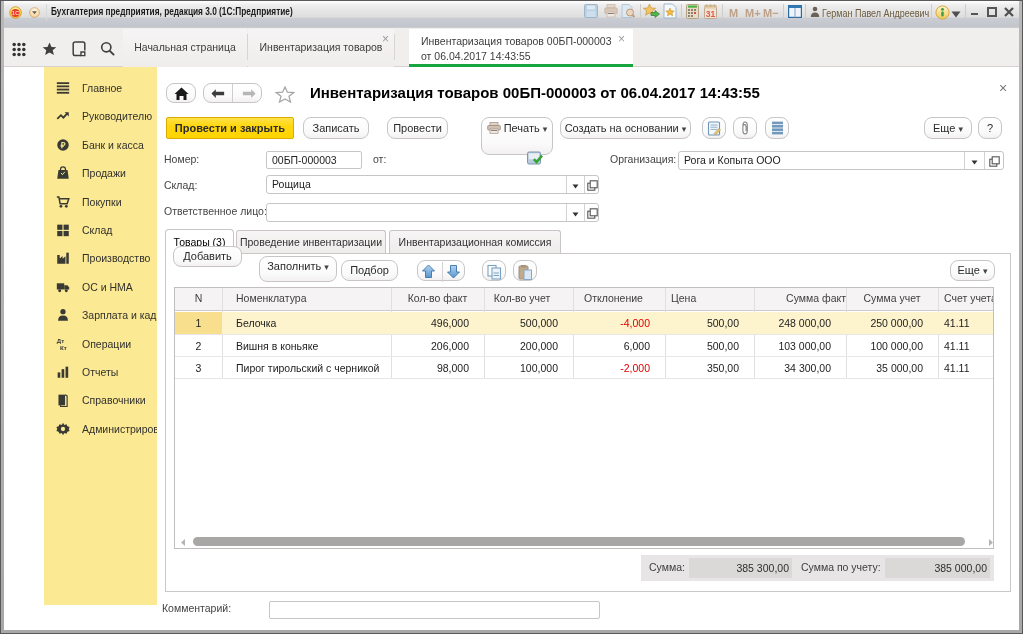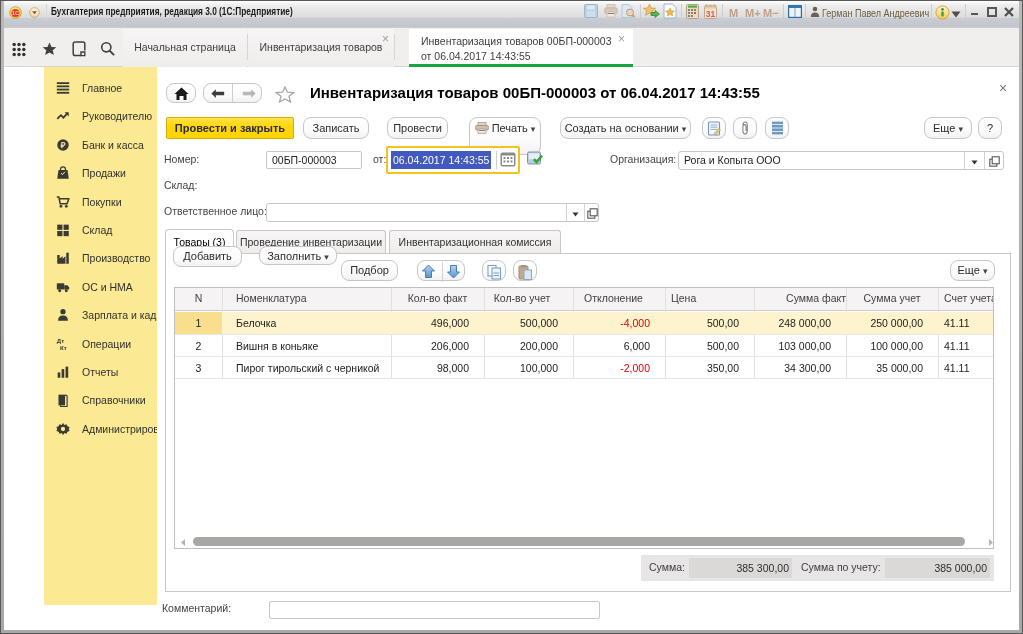--- a/index.html
+++ b/index.html
@@ -285,21 +285,21 @@
       </svg>
     <svg class="abs" style="left:118px;top:19px" width="20" height="17" viewBox="0 0 20 17">
       <path d="M10 1 L12.4 6.2 L18.8 6.6 L14 10.3 L15.5 16 L10 12.9 L4.5 16 L6 10.3 L1.2 6.6 L7.6 6.2 Z" fill="none" stroke="#a8a5a5" stroke-width="1.3"></path>
     </svg>
     <div class="abs" style="left:153px;top:17px;font-size:15px;font-weight:bold;color:#000;white-space:nowrap">Инвентаризация товаров 00БП-000003 от 06.04.2017 14:43:55</div>
     <div class="abs" style="left:842px;top:13px;font-size:14px;color:#777">×</div>
 
     <div class="btn" style="left:9px;top:50px;width:128px;height:22px;background:linear-gradient(#ffe24a,#ffd70f 40%,#ffd400);border-color:#dcab00;font-weight:bold;line-height:20px;border-radius:2px">Провести и закрыть</div>
     <div class="btn" style="left:146px;top:50px;width:66px;height:22px;line-height:20px">Записать</div>
     <div class="btn" style="left:230px;top:50px;width:61px;height:22px;line-height:20px">Провести</div>
-    <div class="btn" style="left:312px;top:50px;width:72px;height:38px;line-height:20px">
+    <div class="btn" style="left:324px;top:50px;width:72px;height:38px;line-height:20px">
       <svg width="14" height="12" viewBox="0 0 14 12" style="vertical-align:-2px">
           <rect x="3" y="0.5" width="8" height="3" fill="#e0d4c8" stroke="#a89a8a" stroke-width="0.8"></rect>
           <rect x="0.7" y="3.5" width="12.6" height="4.5" rx="0.8" fill="#cfc0b2" stroke="#9a8c7c" stroke-width="0.8"></rect>
           <rect x="3" y="7" width="8" height="4.3" fill="#f2ede8" stroke="#a89a8a" stroke-width="0.8"></rect>
           <rect x="4" y="8" width="6" height="1" fill="#8c8075"></rect>
         </svg>
       Печать <span style="font-size:9px;color:#444">▾</span></div>
     <div class="btn" style="left:403px;top:50px;width:131px;height:22px;line-height:20px">Создать на основании <span style="font-size:9px;color:#444">▾</span></div>
     <div class="btn" style="left:545px;top:50px;width:24px;height:22px">
       <svg width="14" height="15" viewBox="0 0 14 15" style="margin-top:3px">
@@ -326,70 +326,60 @@
             <rect x="1" y="10.8" width="11" height="2.6"></rect>
           </g>
         </svg>
     </div>
     <div class="btn" style="left:767px;top:50px;width:48px;height:22px;line-height:20px">Еще <span style="font-size:9px;color:#444">▾</span></div>
     <div class="btn" style="left:821px;top:50px;width:24px;height:22px;line-height:20px">?</div>
 
     <div class="lbl" style="left:7px;top:86px">Номер:</div>
     <div class="inp" style="left:109px;top:84px;width:96px;height:18px;line-height:16px;padding-left:5px">00БП-000003</div>
     <div class="lbl" style="left:216px;top:86px">от:</div>
-    <div class="abs" style="left:229px;top:79px;width:134px;height:28px;border:2px solid #f2c31d;border-radius:2px;background:#fff">
-      <div class="abs" style="left:3px;top:3px;width:100px;height:18px;background:#4259bf;color:#fff;font-size:10.5px;line-height:18px;padding-left:2px;white-space:nowrap">06.04.2017 14:43:55</div>
-      <div class="abs" style="left:108px;top:3px;width:1px;height:18px;background:#d0cdcd"></div>
-      <svg class="abs" style="left:112px;top:4px" width="16" height="15" viewBox="0 0 16 15">
-          <rect x="0.5" y="0.5" width="15" height="14" rx="2" fill="#8a8a8a"></rect>
-          <rect x="2" y="3.5" width="12" height="9.5" fill="#fff"></rect>
-          <g fill="#8a8a8a">
-            <rect x="3.5" y="5" width="2" height="2"></rect>
-            <rect x="7" y="5" width="2" height="2"></rect>
-            <rect x="10.5" y="5" width="2" height="2"></rect>
-            <rect x="3.5" y="8.5" width="2" height="2"></rect>
-            <rect x="7" y="8.5" width="2" height="2"></rect>
-            <rect x="10.5" y="8.5" width="2" height="2"></rect>
-          </g>
-        </svg>
-    </div>
     <svg class="abs" style="left:370px;top:84px" width="17" height="17" viewBox="0 0 17 17">
       <rect x="0.5" y="1" width="13" height="12" rx="1.5" fill="#b8cbdd" stroke="#7a97b0"></rect>
       <rect x="1.8" y="2.3" width="10.4" height="6" fill="#e8eef4"></rect>
       <path d="M6 9 L9.5 13 L16 5.5 L14 3.8 L9.5 9.2 L7.8 7.3 Z" fill="#35a435"></path>
     </svg>
     <div class="lbl" style="left:453px;top:86px">Организация:</div>
     <div class="inp" style="left:521px;top:84px;width:326px;height:19px;border-radius:3px;line-height:17px;padding-left:5px">Рога и Копыта ООО<div class="abs" style="left:285px;top:0;width:1px;height:17px;background:#d4d1d1"></div><div class="abs" style="left:305px;top:0;width:1px;height:17px;background:#d4d1d1"></div><svg class="abs" style="left:292px;top:8px" width="7" height="5" viewBox="0 0 7 5">
           <path d="M0.5 0.5 L6.5 0.5 L3.5 4.5 Z" fill="#333"></path>
         </svg><svg class="abs" style="left:310px;top:3.5px" width="11" height="11" viewBox="0 0 11 11">
           <rect x="0.8" y="3.2" width="7" height="7" fill="none" stroke="#555" stroke-width="1.1"></rect>
           <rect x="3.2" y="0.8" width="7" height="7" fill="#fff" stroke="#555" stroke-width="1.1"></rect>
         </svg></div>
     <div class="lbl" style="left:7px;top:112px">Склад:</div>
+    <div class="inp" style="left:109px;top:108px;width:333px;height:19px;border-radius:3px;line-height:17px;padding-left:5px">Рощица<div class="abs" style="left:299px;top:0;width:1px;height:17px;background:#d4d1d1"></div><div class="abs" style="left:317px;top:0;width:1px;height:17px;background:#d4d1d1"></div><svg class="abs" style="left:305px;top:8px" width="7" height="5" viewBox="0 0 7 5">
+          <path d="M0.5 0.5 L6.5 0.5 L3.5 4.5 Z" fill="#333"></path>
+        </svg><svg class="abs" style="left:320px;top:3.5px" width="11" height="11" viewBox="0 0 11 11">
+          <rect x="0.8" y="3.2" width="7" height="7" fill="none" stroke="#555" stroke-width="1.1"></rect>
+          <rect x="3.2" y="0.8" width="7" height="7" fill="#fff" stroke="#555" stroke-width="1.1"></rect>
+        </svg></div>
     <div class="lbl" style="left:7px;top:138px">Ответственное лицо:</div>
     <div class="inp" style="left:109px;top:136px;width:333px;height:19px;border-radius:3px;line-height:17px;padding-left:5px">
         <div class="abs" style="left:299px;top:0;width:1px;height:17px;background:#d4d1d1"></div>
         <div class="abs" style="left:317px;top:0;width:1px;height:17px;background:#d4d1d1"></div>
         <svg class="abs" style="left:305px;top:8px" width="7" height="5" viewBox="0 0 7 5">
           <path d="M0.5 0.5 L6.5 0.5 L3.5 4.5 Z" fill="#333"></path>
         </svg>
         <svg class="abs" style="left:320px;top:3.5px" width="11" height="11" viewBox="0 0 11 11">
           <rect x="0.8" y="3.2" width="7" height="7" fill="none" stroke="#555" stroke-width="1.1"></rect>
           <rect x="3.2" y="0.8" width="7" height="7" fill="#fff" stroke="#555" stroke-width="1.1"></rect>
         </svg>
       </div>
 
     <div class="abs" style="left:8px;top:162px;width:69px;height:25px;border:1px solid #c9c5c5;border-bottom:none;border-radius:4px 4px 0 0;background:#fff;font-size:10.5px;text-align:center;line-height:24px;white-space:nowrap;z-index:3">Товары (3)</div>
     <div class="abs" style="left:79px;top:163px;width:150px;height:24px;border:1px solid #c9c5c5;border-bottom:none;border-radius:3px 3px 0 0;background:linear-gradient(#f7f5f5,#eeebeb);font-size:10.5px;text-align:center;line-height:23px;white-space:nowrap;color:#333">Проведение инвентаризации</div>
     <div class="abs" style="left:232px;top:163px;width:172px;height:24px;border:1px solid #c9c5c5;border-bottom:none;border-radius:3px 3px 0 0;background:linear-gradient(#f7f5f5,#eeebeb);font-size:10.5px;text-align:center;line-height:23px;white-space:nowrap;color:#333">Инвентаризационная комиссия</div>
 
     <div class="abs" style="left:8px;top:186px;width:846px;height:339px;border:1px solid #cbc7c7;background:#fff;z-index:2"></div>
 
     <div class="btn" style="left:16px;top:179px;width:69px;height:21px;line-height:19px;z-index:3">Добавить</div>
-    <div class="btn" style="left:102px;top:179px;width:78px;height:19px;line-height:19px;z-index:3">Заполнить <span style="font-size:9px;color:#444">▾</span></div>
+    <div class="btn" style="left:102px;top:189px;width:78px;height:26px;line-height:19px;z-index:3">Заполнить <span style="font-size:9px;color:#444">▾</span></div>
     <div class="btn" style="left:184px;top:193px;width:57px;height:21px;line-height:19px;z-index:3">Подбор</div>
     <div class="btn" style="left:260px;top:193px;width:48px;height:21px;z-index:3">
       <svg width="15" height="15" viewBox="0 0 15 15" style="margin-top:3px">
           <path d="M7.5 1 L13.5 7 L10.5 7 L10.5 13.5 L4.5 13.5 L4.5 7 L1.5 7 Z" fill="url(#aup)" stroke="#3c72a8" stroke-width="0.9"></path>
           <defs>
             <linearGradient id="aup" x1="0" y1="0" x2="0" y2="1">
               <stop offset="0" stop-color="#b4d4ee"></stop>
               <stop offset="1" stop-color="#5795cd"></stop>
             </linearGradient>
           </defs>

